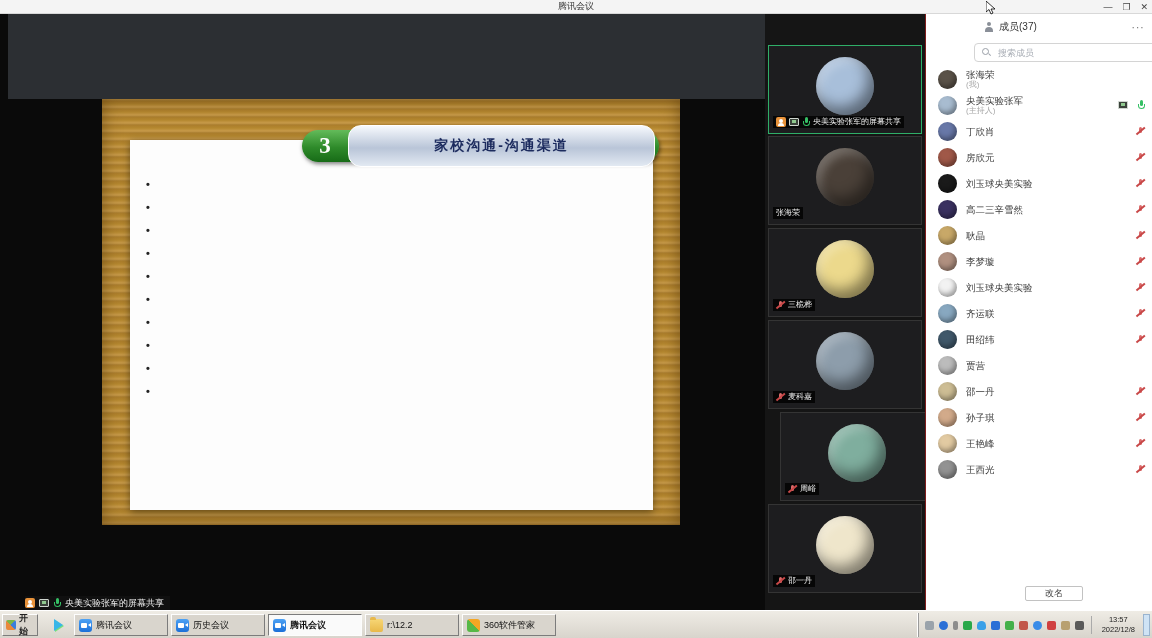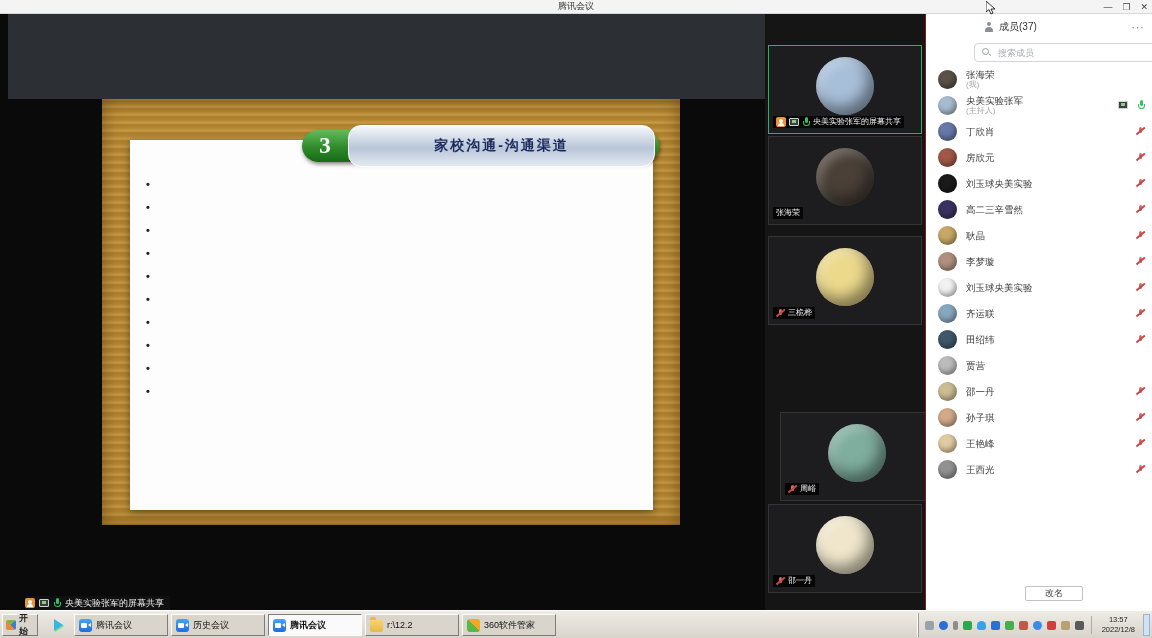--- a/index.html
+++ b/index.html
@@ -187,26 +187,34 @@
           <span class="txt">央美实验张军的屏幕共享</span>
         </div>
       </div>
       <div class="tile" data-mic="none" style="top: 122px;">
         <div class="avatar" style="background: rgb(74, 64, 56);"></div>
         <div class="label">
 
           <span class="txt">张海荣</span>
         </div>
       </div>
-      <div class="tile" data-mic="muted" style="top: 214px; margin-top: 8px;">
+      <div class="tile" data-mic="muted" style="top: 214px;">
         <div class="avatar" style="background: rgb(236, 217, 140);"></div>
         <div class="label">
 
           <span class="icon-mic-muted"></span>
           <span class="txt">三桅桦</span>
+        </div>
+      </div>
+      <div class="tile" data-mic="muted" style="top: 306px;">
+        <div class="avatar" style="background: rgb(141, 157, 171);"></div>
+        <div class="label">
+
+          <span class="icon-mic-muted"></span>
+          <span class="txt">麦科嘉</span>
         </div>
       </div>
       <div class="tile" data-mic="muted" style="top: 398px; margin-left: 12px;">
         <div class="avatar" style="background: rgb(127, 174, 158);"></div>
         <div class="label">
 
           <span class="icon-mic-muted"></span>
           <span class="txt">周峪</span>
         </div>
       </div>

